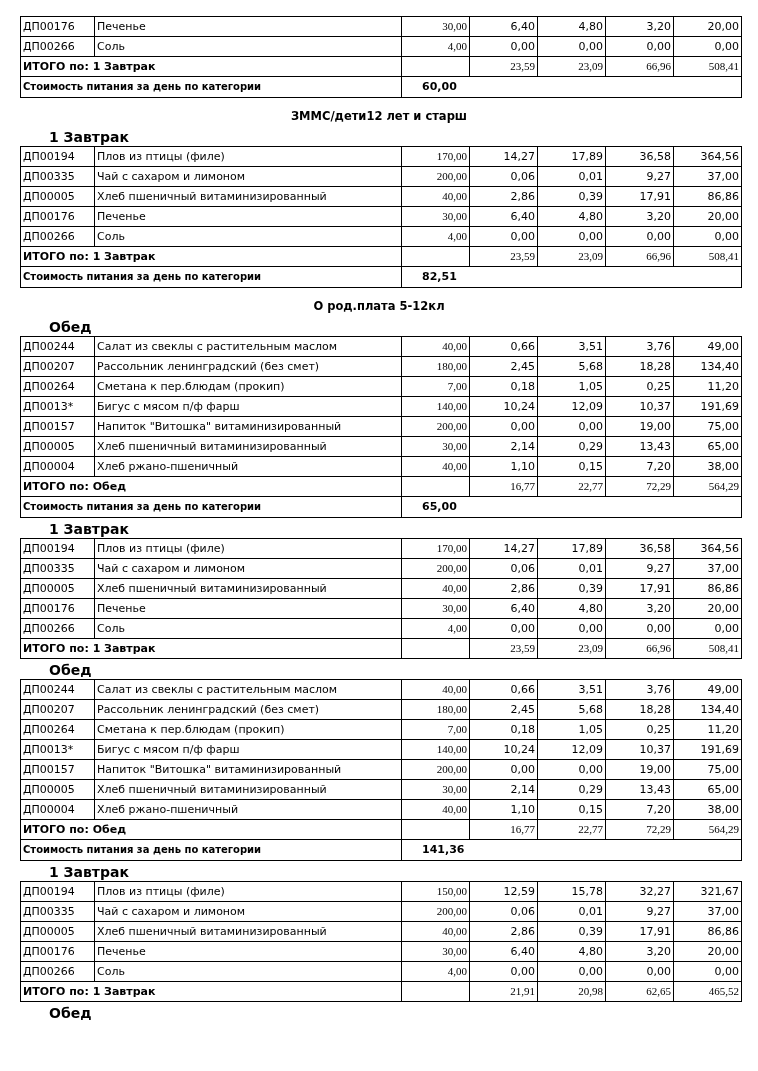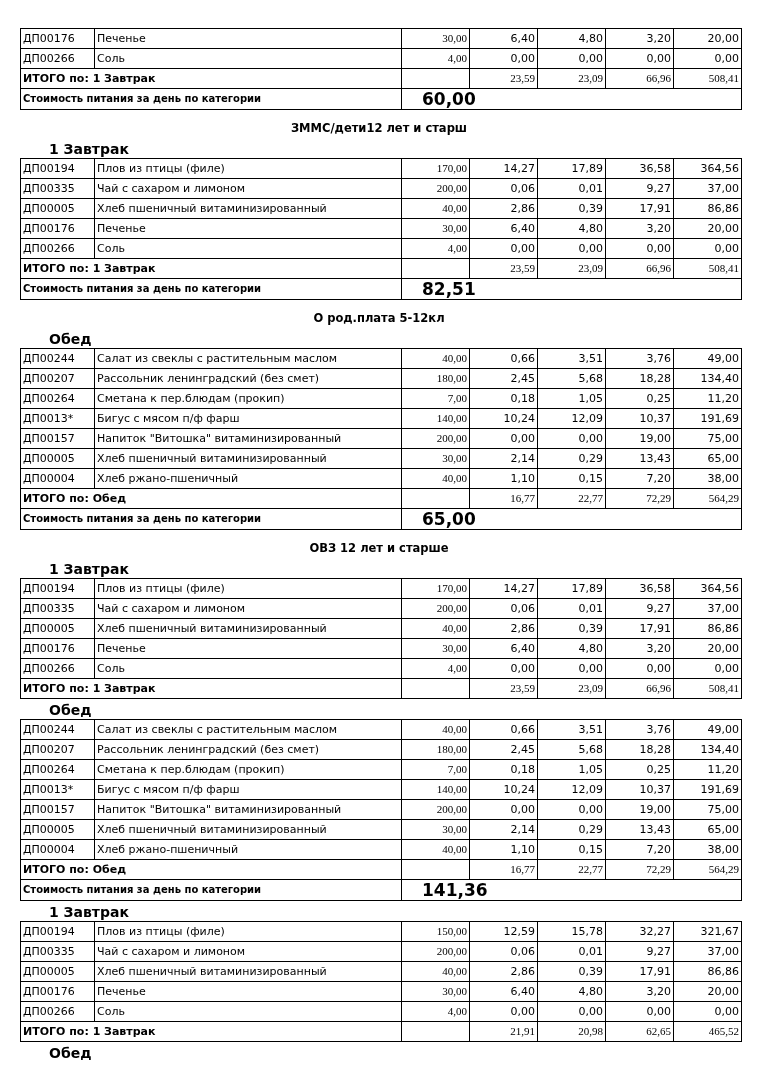--- a/index.html
+++ b/index.html
@@ -1,32 +1,32 @@
 <!DOCTYPE html>
 <html><head>
 <meta charset="utf-8">
 <style>
   html, body { margin:0; padding:0; background:#ffffff; }
   body { width:758px; height:1071px; position:relative; overflow:hidden;
          font-family:"DejaVu Sans", sans-serif; color:#000; }
-  .doc { position:absolute; left:20px; top:28px; width:721px; }
+  .doc { position:absolute; left:20px; top:16px; width:721px; }
   table.grid { border-collapse:collapse; width:721px; table-layout:fixed; }
   table.grid td { border:1px solid #000; font-size:11px; height:19px; padding:0 2px;
                   line-height:19px; white-space:nowrap; overflow:hidden; }
   col.c-code { width:74px; }
   col.c-name { width:307px; }
   col.c-w { width:68px; }
   col.c-n { width:68px; }
   td.code { padding-left:2px; }
   td.w { text-align:right;font-family:Liberation Serif, serif; }
   td.n { text-align:right; padding-right:2px; }
   tr.total td { font-weight:bold; }
   tr.total td.n { font-weight:normal;font-family:Liberation Serif, serif; }
   tr.cost td { font-size:10px; font-weight:bold; height:20px; line-height:20px; }
-  tr.cost td.cost-val { font-size:17px; padding-left:20px; }
+  tr.cost td.cost-val { font-size:11px; padding-left:20px; }
   .cat-title { text-align:center; font-size:11.5px; font-weight:bold; height:19px; line-height:19px; margin-left:-20px; width:758px;margin-top:9px; }
   .meal-title { font-size:14px; font-weight:bold; height:20px; line-height:22px; padding-left:7px;margin-left:22px; }
 </style>
 </head>
 <body>
 
 <div class="doc" id="doc">
     <table class="grid">
       <colgroup>
         <col class="c-code">
@@ -225,21 +225,20 @@
           <td class="n">22,77</td>
           <td class="n">72,29</td>
           <td class="n">564,29</td>
         </tr>
         <tr class="cost">
           <td colspan="2">Стоимость питания за день по категории</td>
           <td class="cost-val" colspan="5">65,00</td>
         </tr>
       </tbody>
     </table>
-    <div class="cat-title">ОВЗ 12 лет и старше</div>
     <div class="meal-title">1 Завтрак</div>
     <table class="grid">
       <colgroup>
         <col class="c-code">
         <col class="c-name">
         <col class="c-w">
         <col class="c-n">
         <col class="c-n">
         <col class="c-n">
         <col class="c-n">

